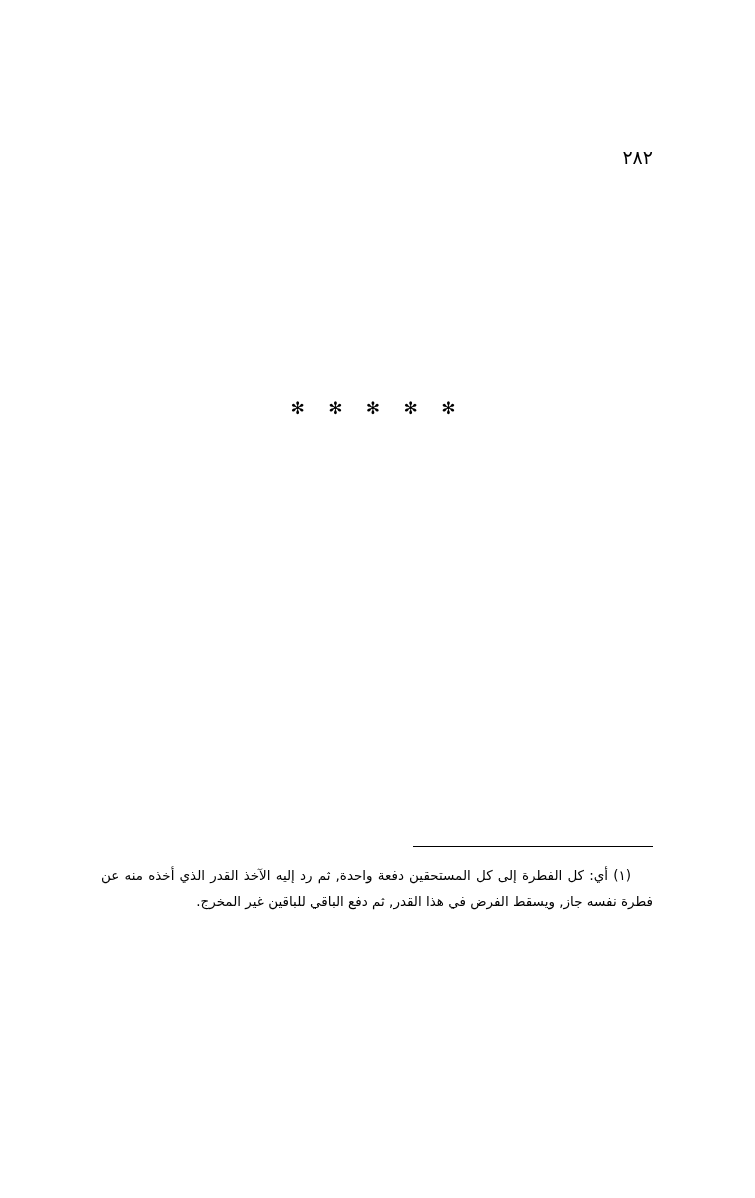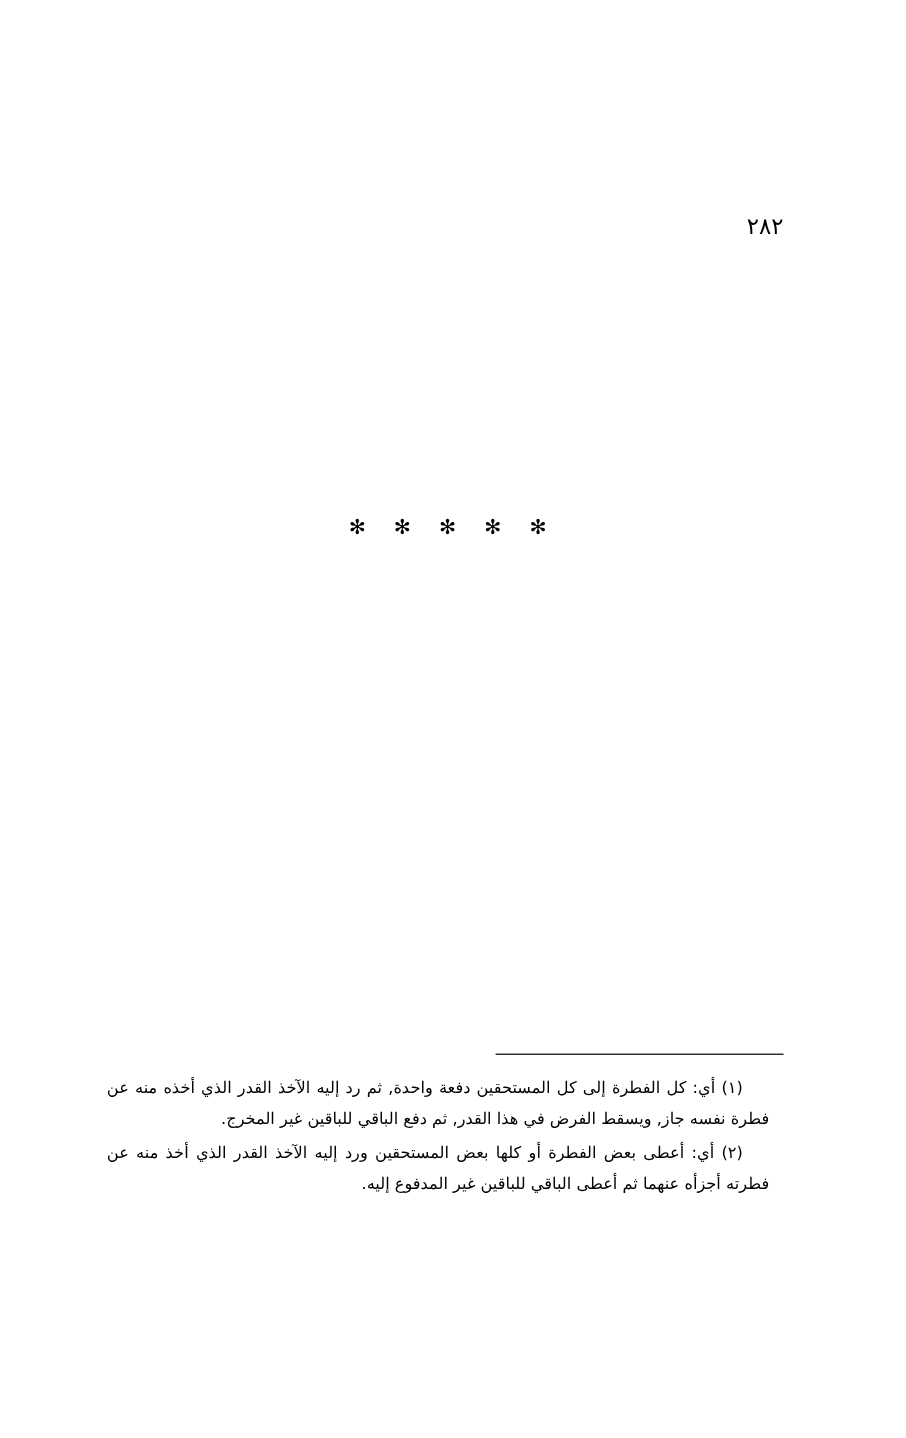--- a/index.html
+++ b/index.html
@@ -13,21 +13,20 @@
     position: relative;
     font-family: "Liberation Serif", "DejaVu Serif", serif;
     color: #000000;
     overflow: hidden;
   }
 
   .page {
     position: absolute;
     inset: 0;
     direction: rtl;
-    margin-top: 32px;
   }
 
   
   .page-number {
     position: absolute;
     top: 148px;
     right: 102px;
     font-size: 19px;
     letter-spacing: 1px;
     font-family: "DejaVu Sans", sans-serif;
@@ -76,21 +75,21 @@
     right: 102px;
     width: 240px;
     height: 1px;
     background: #000;
   }
 
   
   .footnotes {
     position: absolute;
     top: 862px;
-    right: 114px;
+    right: 102px;
     width: 552px;
     font-size: 13.5px;
     line-height: 26px;
     font-family: "DejaVu Sans", "Liberation Sans", sans-serif;
     text-align: justify;
     text-align-last: right;
   }
   .footnotes p {
     margin: 0 0 2px 0;
     text-indent: 22px;
@@ -103,16 +102,15 @@
 
   <div class="page-number">٢٨٢</div>
 
 
   <div class="divider">✻ ✻ ✻ ✻ ✻</div>
 
   <div class="footnote-rule"></div>
 
   <div class="footnotes">
     <p>(١) أي: كل الفطرة إلى كل المستحقين دفعة واحدة, ثم رد إليه الآخذ القدر الذي أخذه منه عن فطرة نفسه جاز, ويسقط الفرض في هذا القدر, ثم دفع الباقي للباقين غير المخرج.</p>
-    <p>(٢) أي: أعطى بعض الفطرة أو كلها بعض المستحقين ورد إليه الآخذ القدر الذي أخذ منه عن فطرته أجزأه عنهما ثم أعطى الباقي للباقين غير المدفوع إليه.</p>
   </div>
 
 </div>
 
 </body></html>

